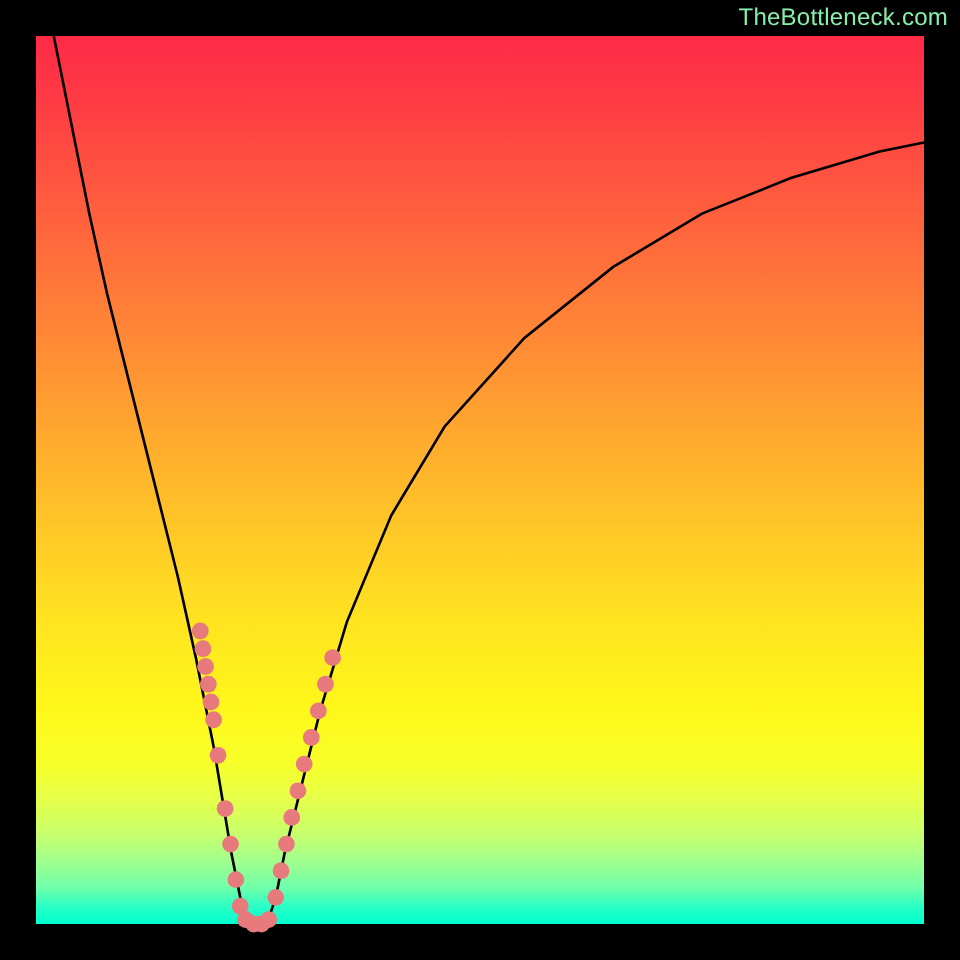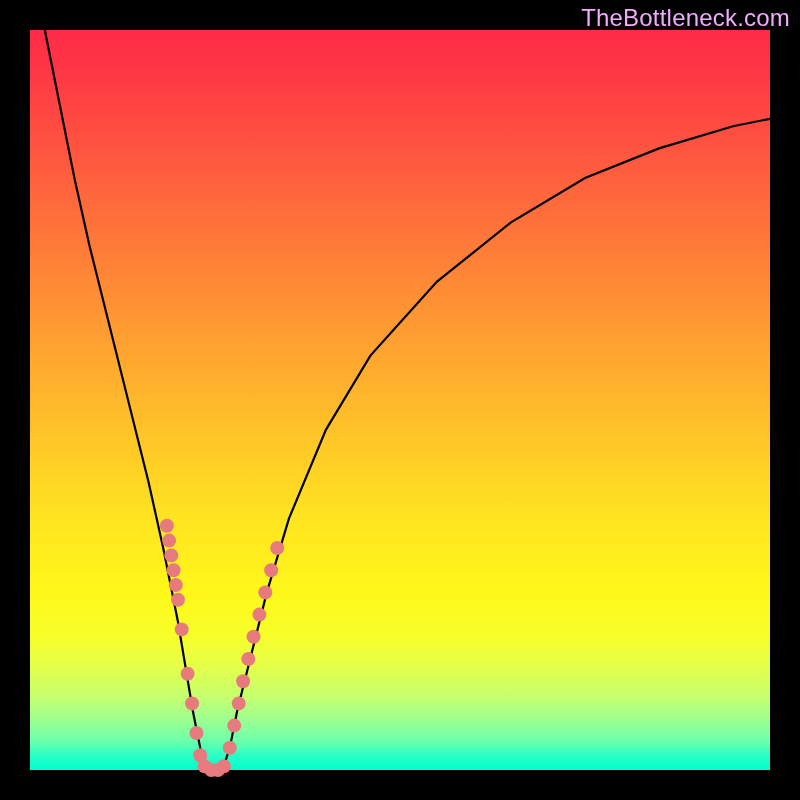--- a/index.html
+++ b/index.html
@@ -48,22 +48,22 @@
     left: 0;
     top: 0;
     width: 740px;
     height: 740px;
     overflow: visible;
   }
   .watermark {
     position: absolute;
     top: 4px;
     right: 10px;
-    color: #f0abfc;
-    font-size: 24px;
+    color: #86efac;
+    font-size: 20px;
     letter-spacing: 0.2px;
     user-select: none;
   }
 </style>
 </head>
 <body>
 
 <div class="stage">
   <div class="watermark">TheBottleneck.com</div>
 

